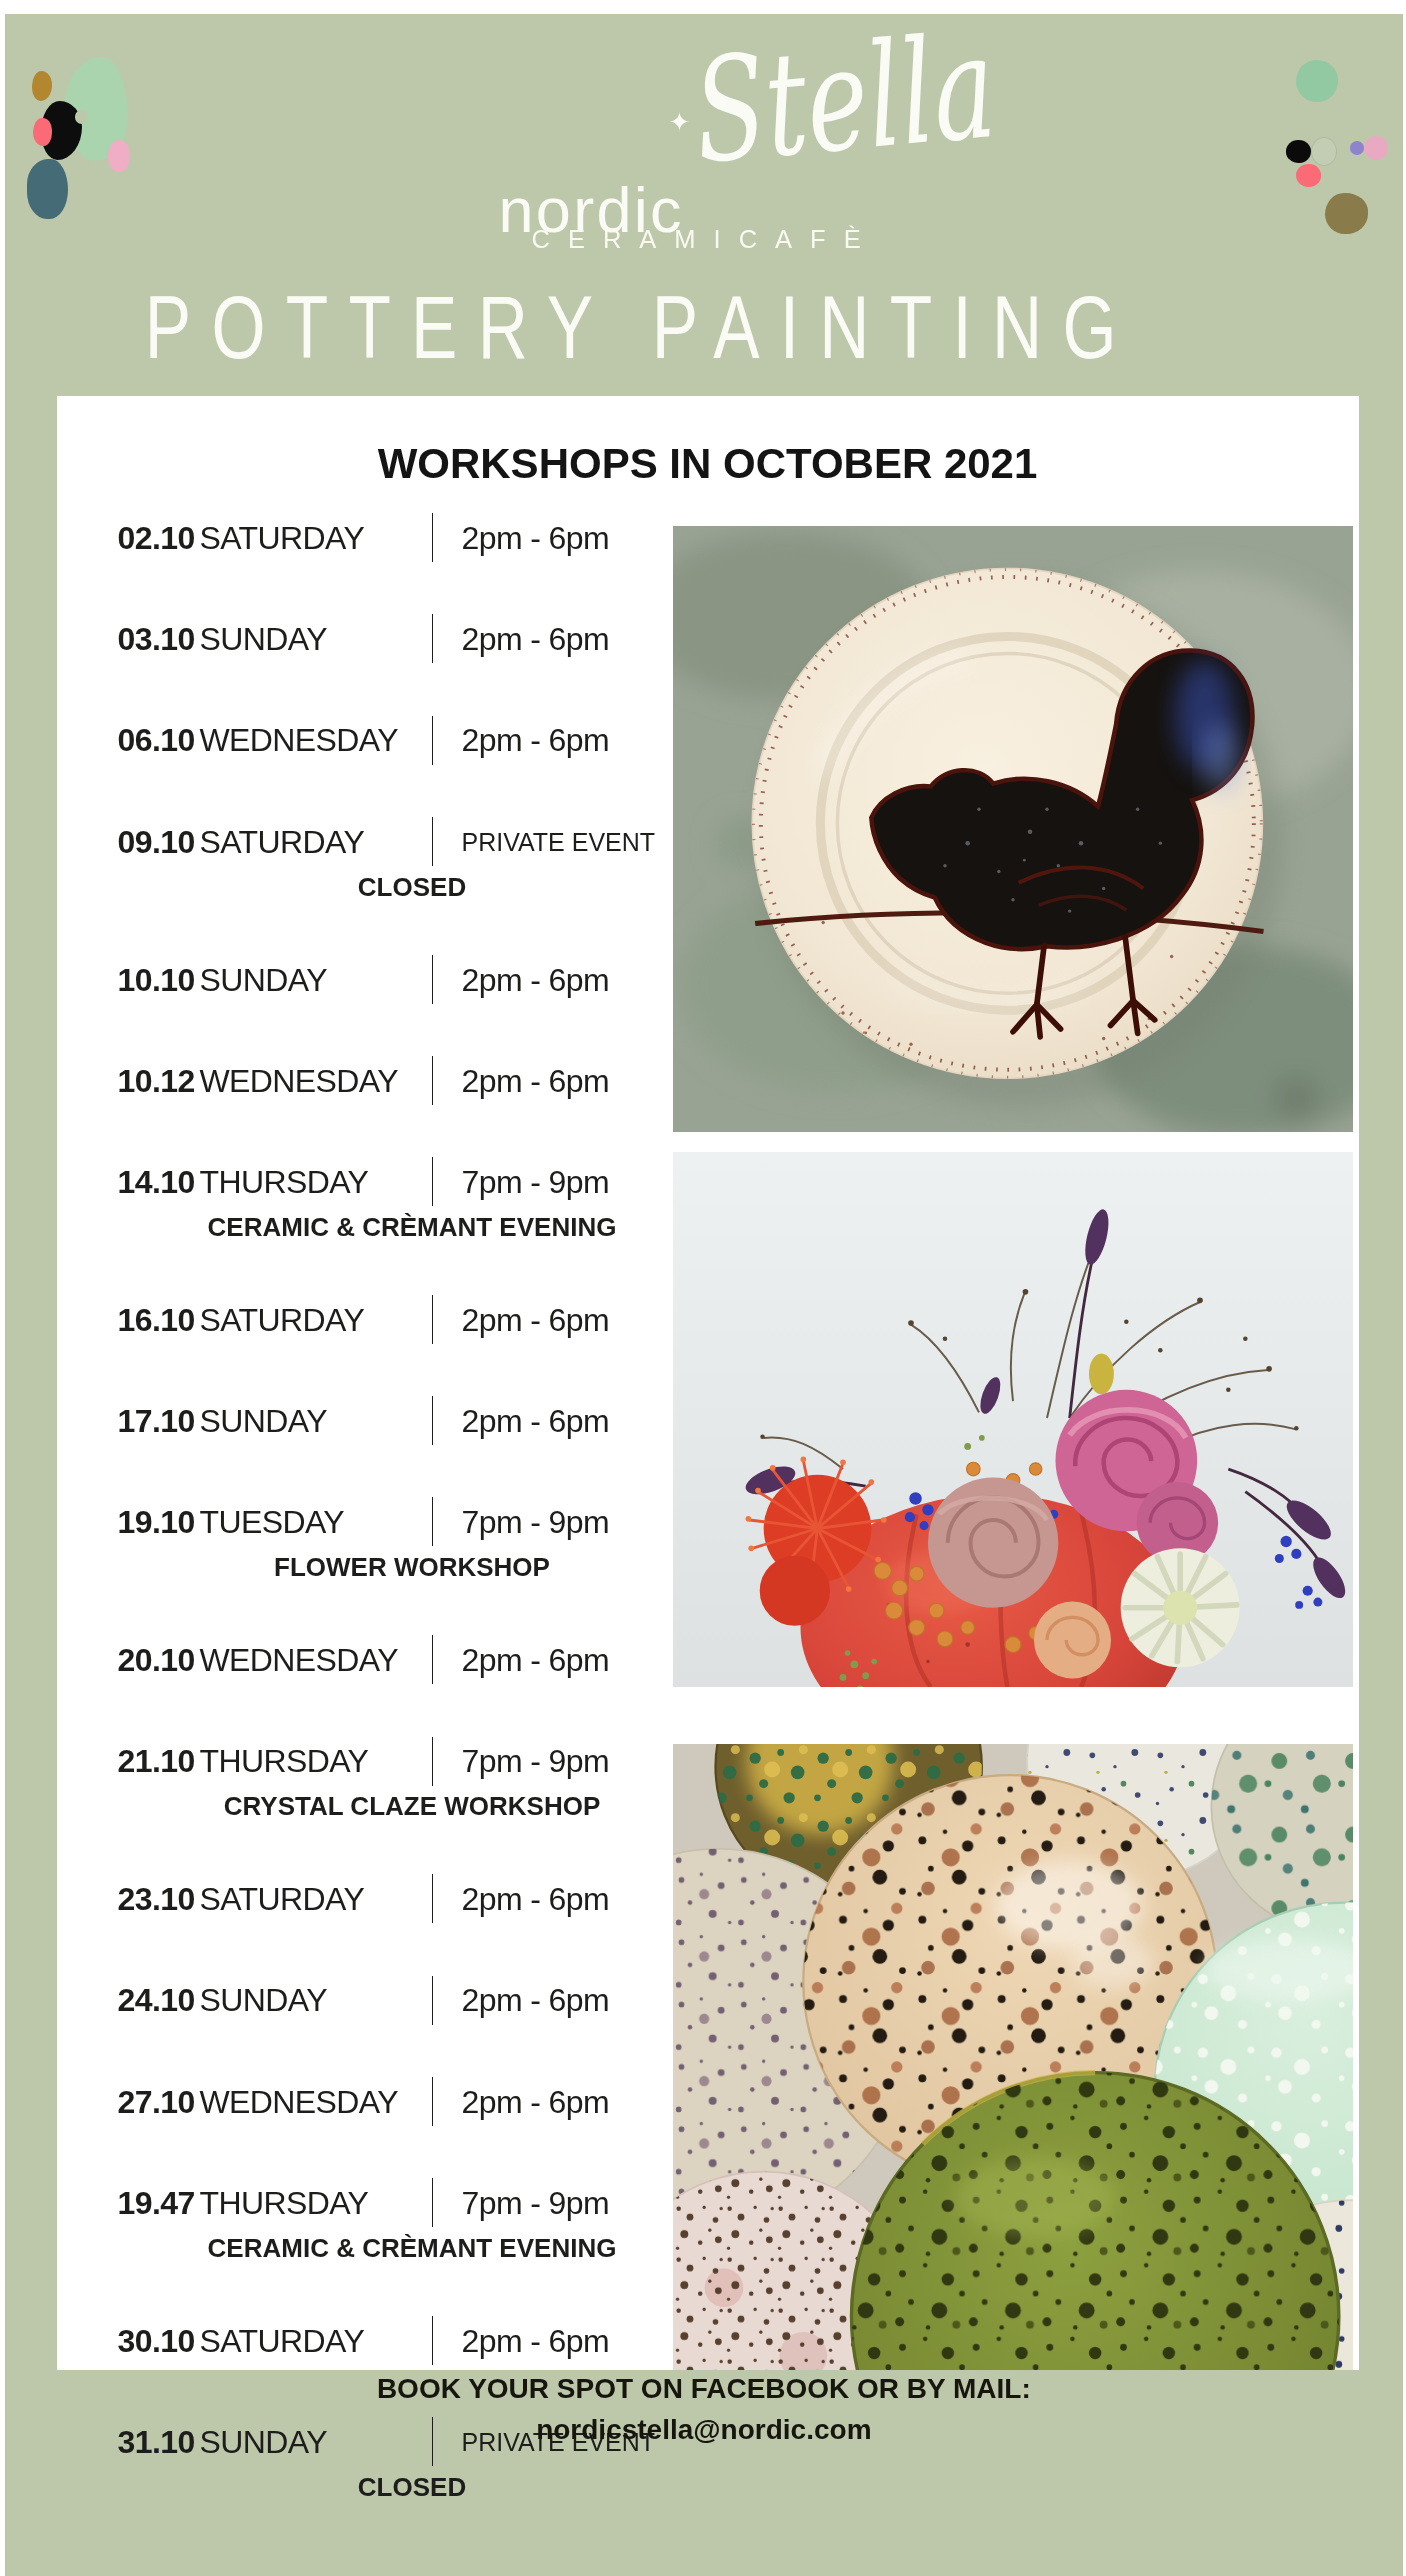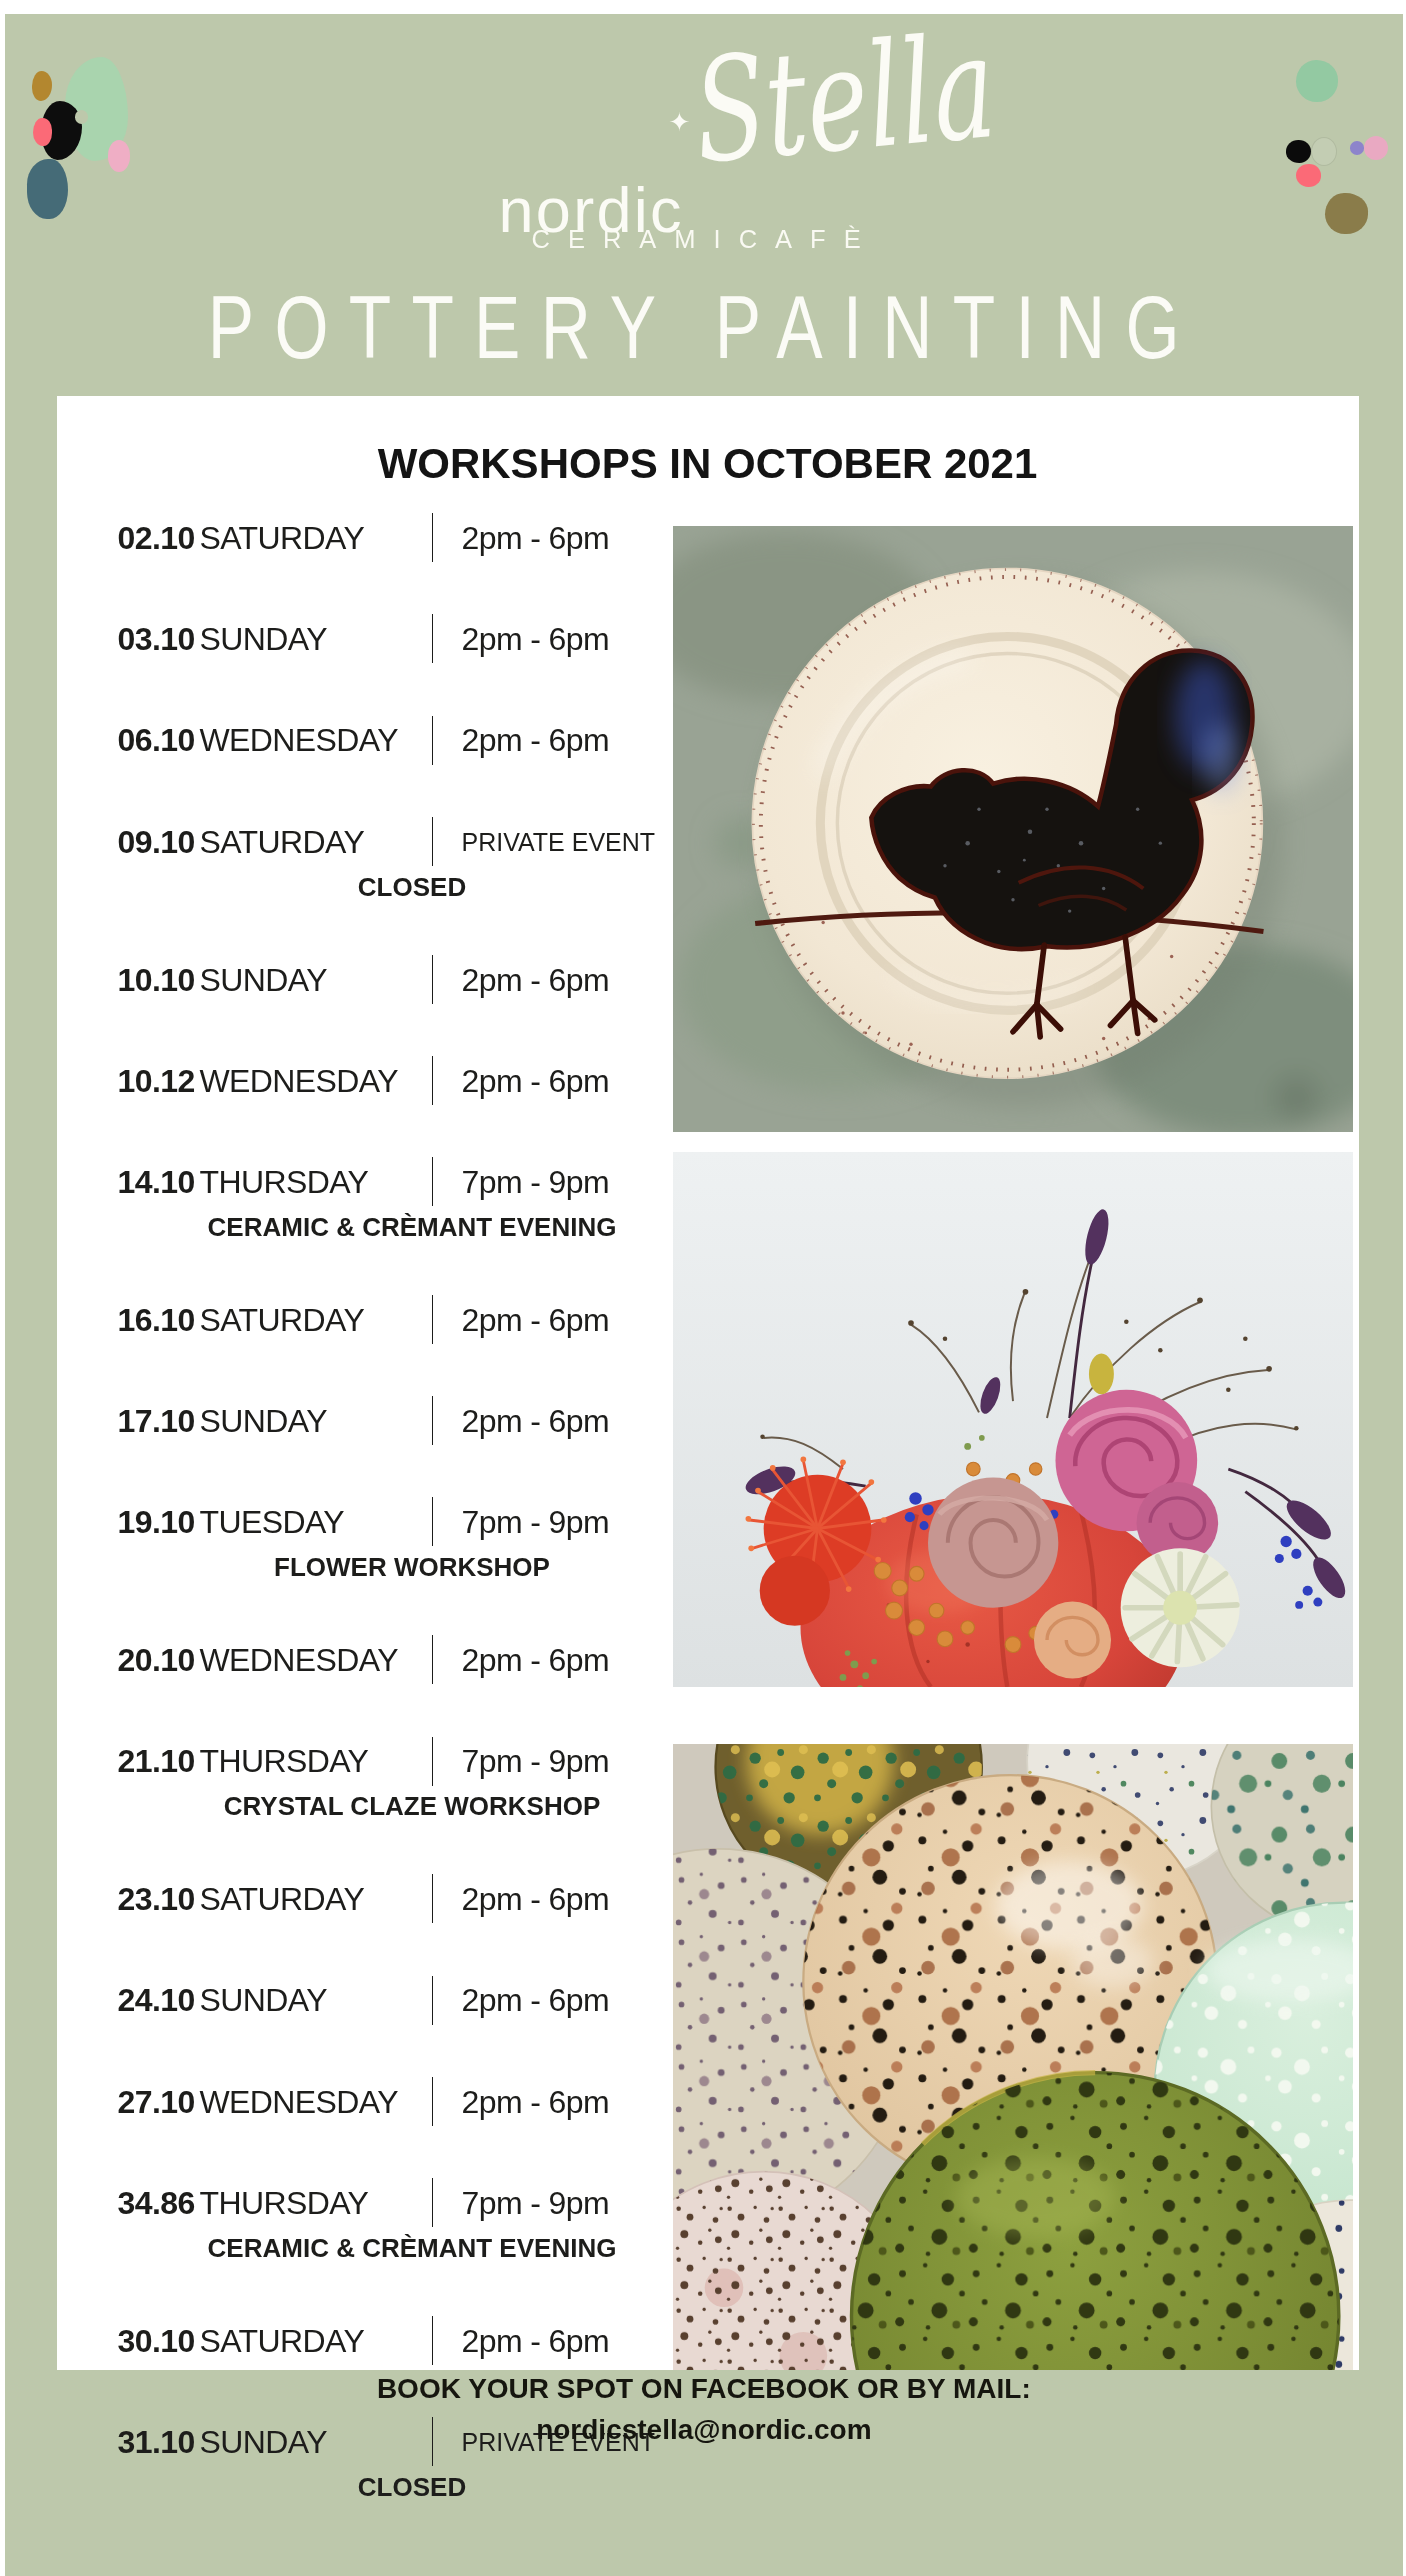--- a/index.html
+++ b/index.html
@@ -40,21 +40,21 @@
     position:absolute; left:684px; top:27px;
     font-family:"DejaVu Serif", serif; font-style:italic; font-weight:400;
     font-size:143px; color:#fbfbf5; line-height:1;
     transform:rotate(-5deg) scaleX(.72); transform-origin:left top;
   }
   .logo-sub {
     position:absolute; left:527px; top:211px; font-size:25.5px; letter-spacing:18px;
     color:#fafaf3; font-weight:400;
   }
   .headline {
-    position:absolute; left:0; top:262px; width:100%; text-align:center;
+    position:absolute; left:0; top:262px; width:100%; 
     color:#fbfbf6; white-space:nowrap;
   }
   .headline span {
     display:inline-block; font-size:89px; font-weight:400; letter-spacing:26px;
     transform:scaleX(.78); transform-origin:center;
   }
 
   
   .panel {
     position:absolute; left:52px; top:382px; width:1302px; height:1974px;
@@ -248,21 +248,21 @@
 
   <div class="row">
     <span class="date">27.10</span>
     <span class="day">WEDNESDAY</span>
     <span class="sep"></span>
     <span class="time">2pm - 6pm</span>
 
   </div>
 
   <div class="row">
-    <span class="date">34.86</span>
+    <span class="date">19.47</span>
     <span class="day">THURSDAY</span>
     <span class="sep"></span>
     <span class="time">7pm - 9pm</span>
     <span class="note">CERAMIC &amp; CRÈMANT EVENING</span>
   </div>
 
   <div class="row">
     <span class="date">30.10</span>
     <span class="day">SATURDAY</span>
     <span class="sep"></span>

